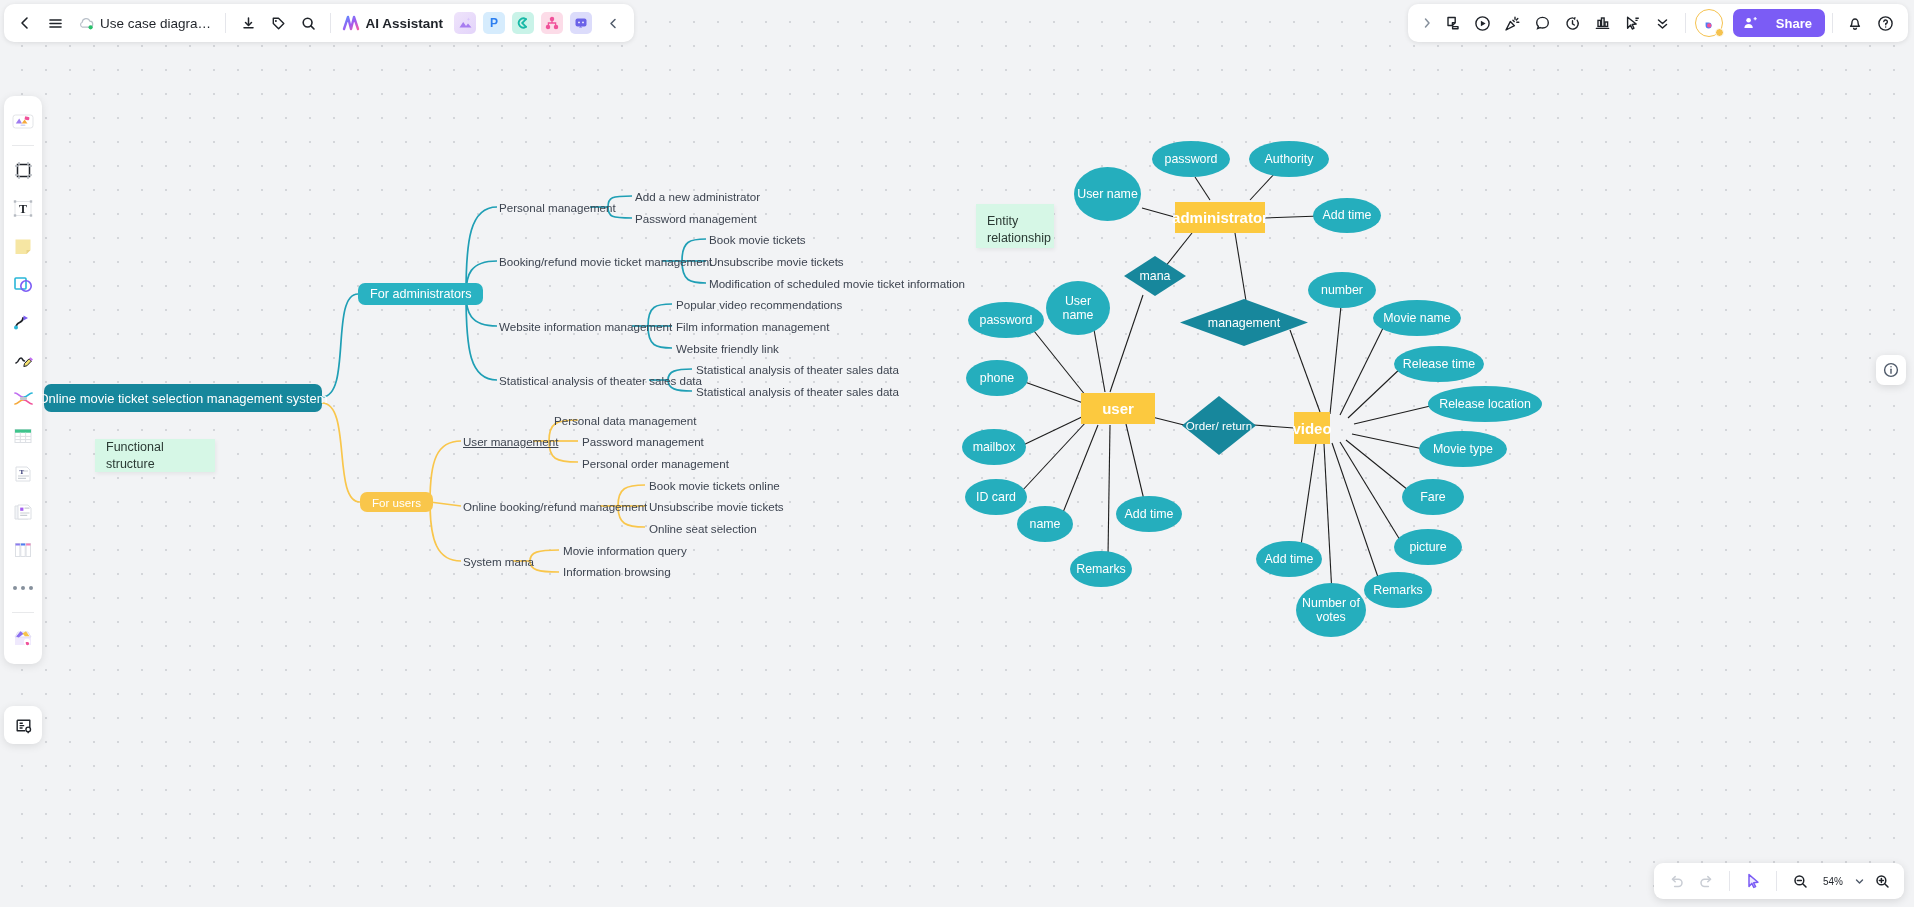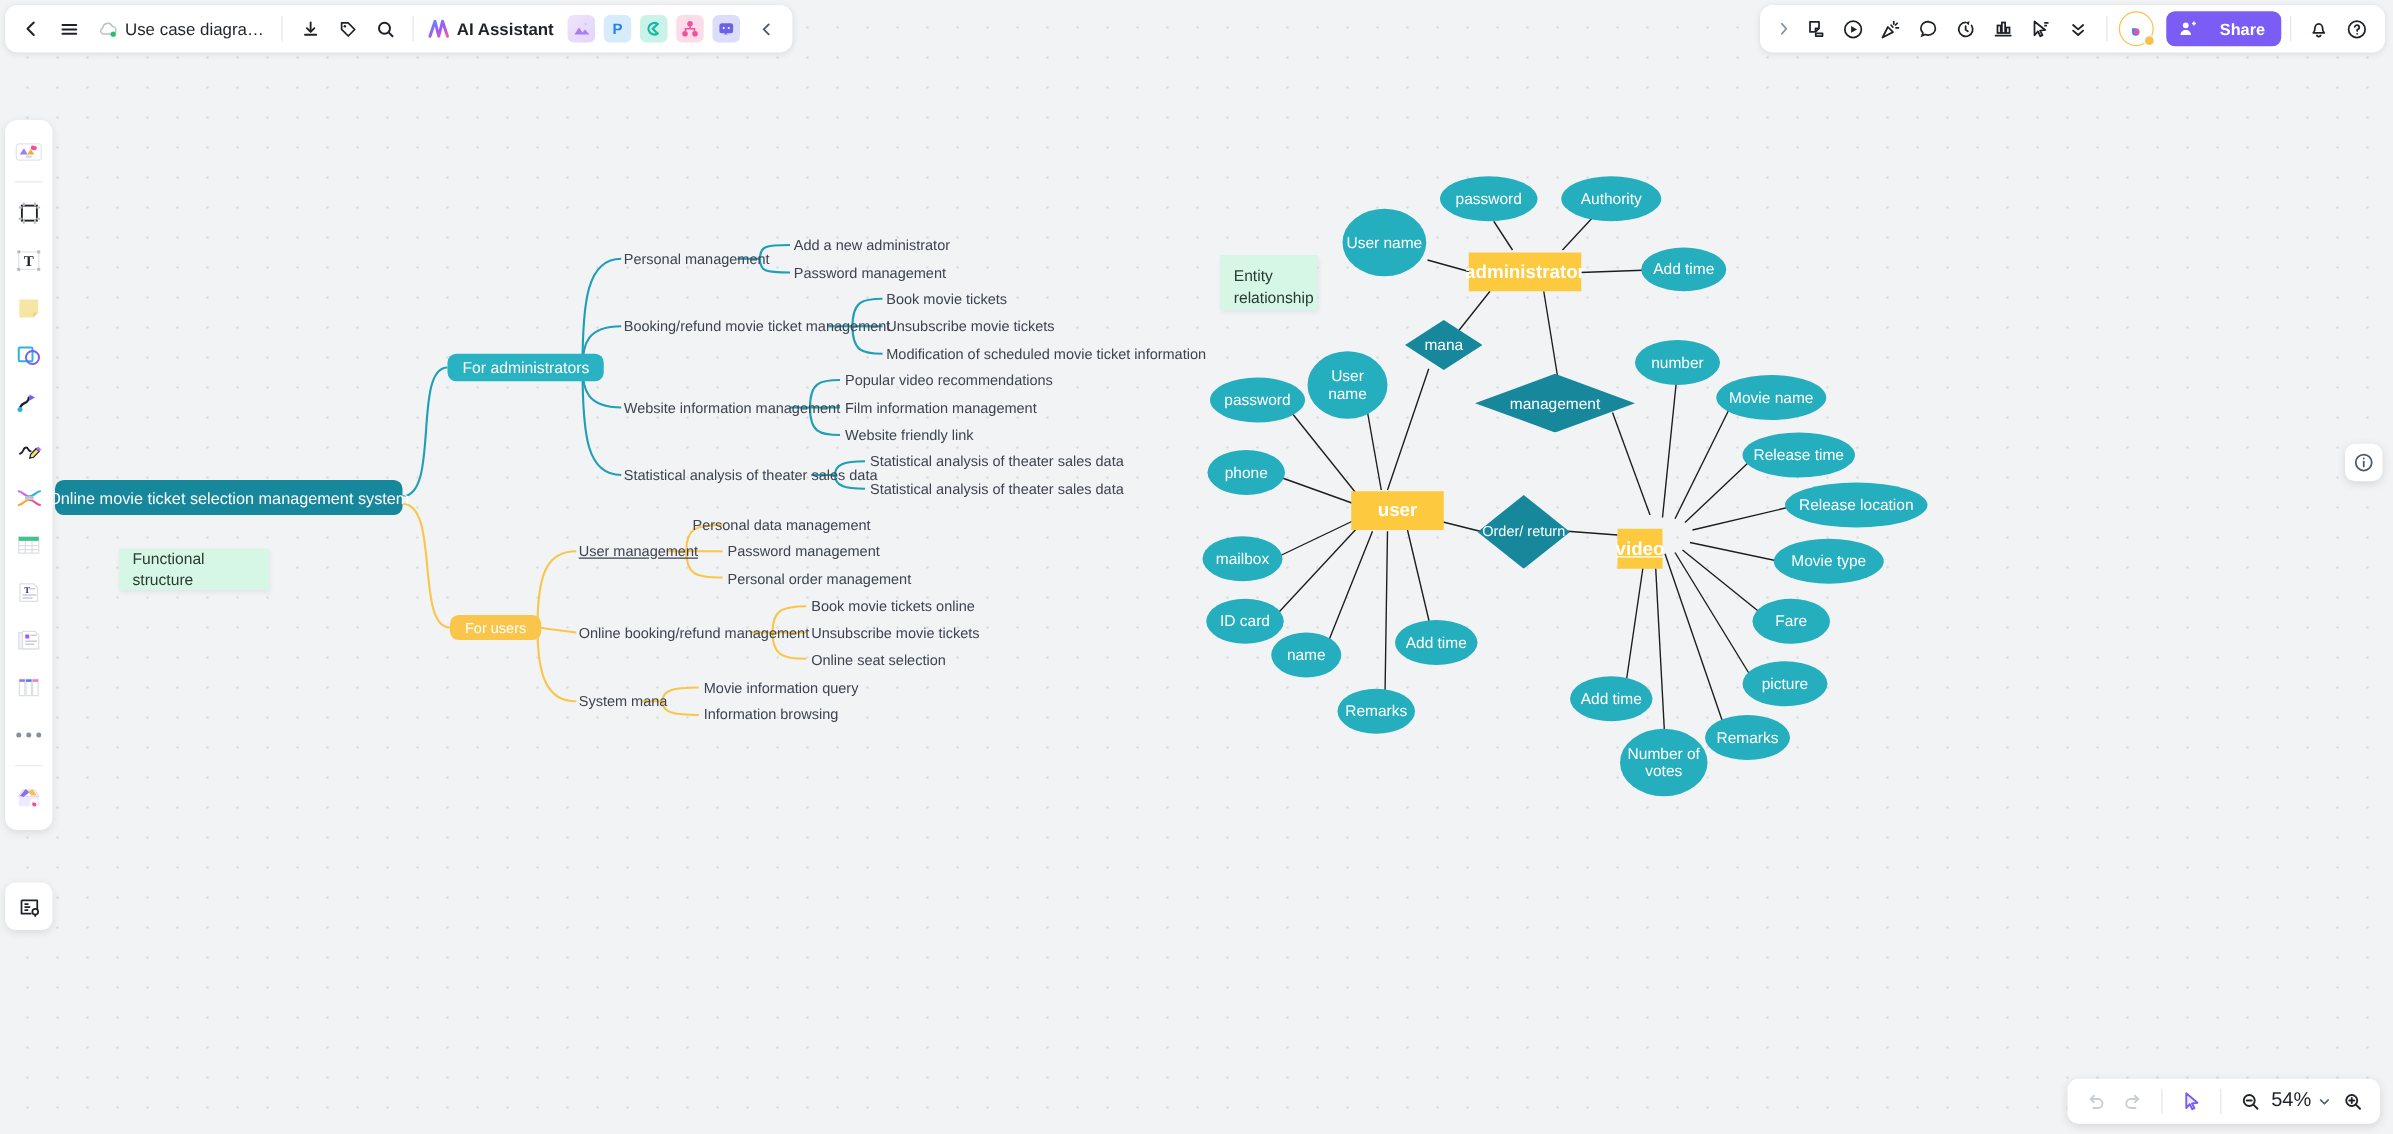--- a/index.html
+++ b/index.html
@@ -126,21 +126,21 @@
     border-radius: 9px; box-shadow: 0 2px 8px rgba(0,0,0,.12);
     display: flex; align-items: center; padding: 0 8px; gap: 2px;
     z-index: 40;
   }
   .bb-btn {
     width: 28px; height: 28px; display: flex;
     align-items: center; justify-content: center;
     border-radius: 6px; cursor: pointer; color: #1f2329;
   }
   .bb-btn.disabled { color: #c9cdd4; cursor: default; }
-  .zoom-val { font-size: 16px; color: #1f2329; min-width: 34px; text-align: center; cursor: pointer; }
+  .zoom-val { font-size: 10px; color: #1f2329; min-width: 34px; text-align: center; cursor: pointer; }
   
   .node-text {
     position: absolute; font-size: 11.6px; color: #3d4450;
     white-space: nowrap; line-height: 1.2;
   }
   .pill {
     position: absolute; border-radius: 7px;
     color: #fff; font-size: 12.6px;
     display: flex; align-items: center; justify-content: center;
     white-space: nowrap; padding: 0 12px;
@@ -308,21 +308,21 @@
       <line x1="1380" y1="583" x2="1332" y2="443"></line>
       <line x1="1332" y1="594" x2="1324" y2="444"></line>
       <line x1="1300" y1="552" x2="1316" y2="443"></line>
     </g>
   </svg>
 
   <div class="sticky" style="left:976px; top:204px; width:78px; height:44px;">Entity relationship</div>
 
   <div class="er-rect" style="left:1175px; top:202px; width:90px; height:31px;">administrator</div>
   <div class="er-rect" style="left:1081px; top:393px; width:74px; height:31px;">user</div>
-  <div class="er-rect" style="left:1294px; top:423px; width:36px; height:32px;text-decoration:underline;">video</div>
+  <div class="er-rect" style="left:1294px; top:412px; width:36px; height:32px;">video</div>
 
   <div class="er-diamond" style="left:1124px; top:256px; width:62px; height:40px;">mana</div>
   <div class="er-diamond" style="left:1180px; top:299px; width:128px; height:47px;">management</div>
   <div class="er-diamond" style="left:1182px; top:396px; width:74px; height:59px; font-size:11.6px;">Order/ return</div>
 
   <div class="er-ellipse" style="left:1074px; top:167px; width:67px; height:54px;">User name</div>
   <div class="er-ellipse" style="left:1152px; top:141px; width:78px; height:36px;">password</div>
   <div class="er-ellipse" style="left:1249px; top:141px; width:80px; height:36px;">Authority</div>
   <div class="er-ellipse" style="left:1313px; top:198px; width:68px; height:35px;">Add time</div>
 

